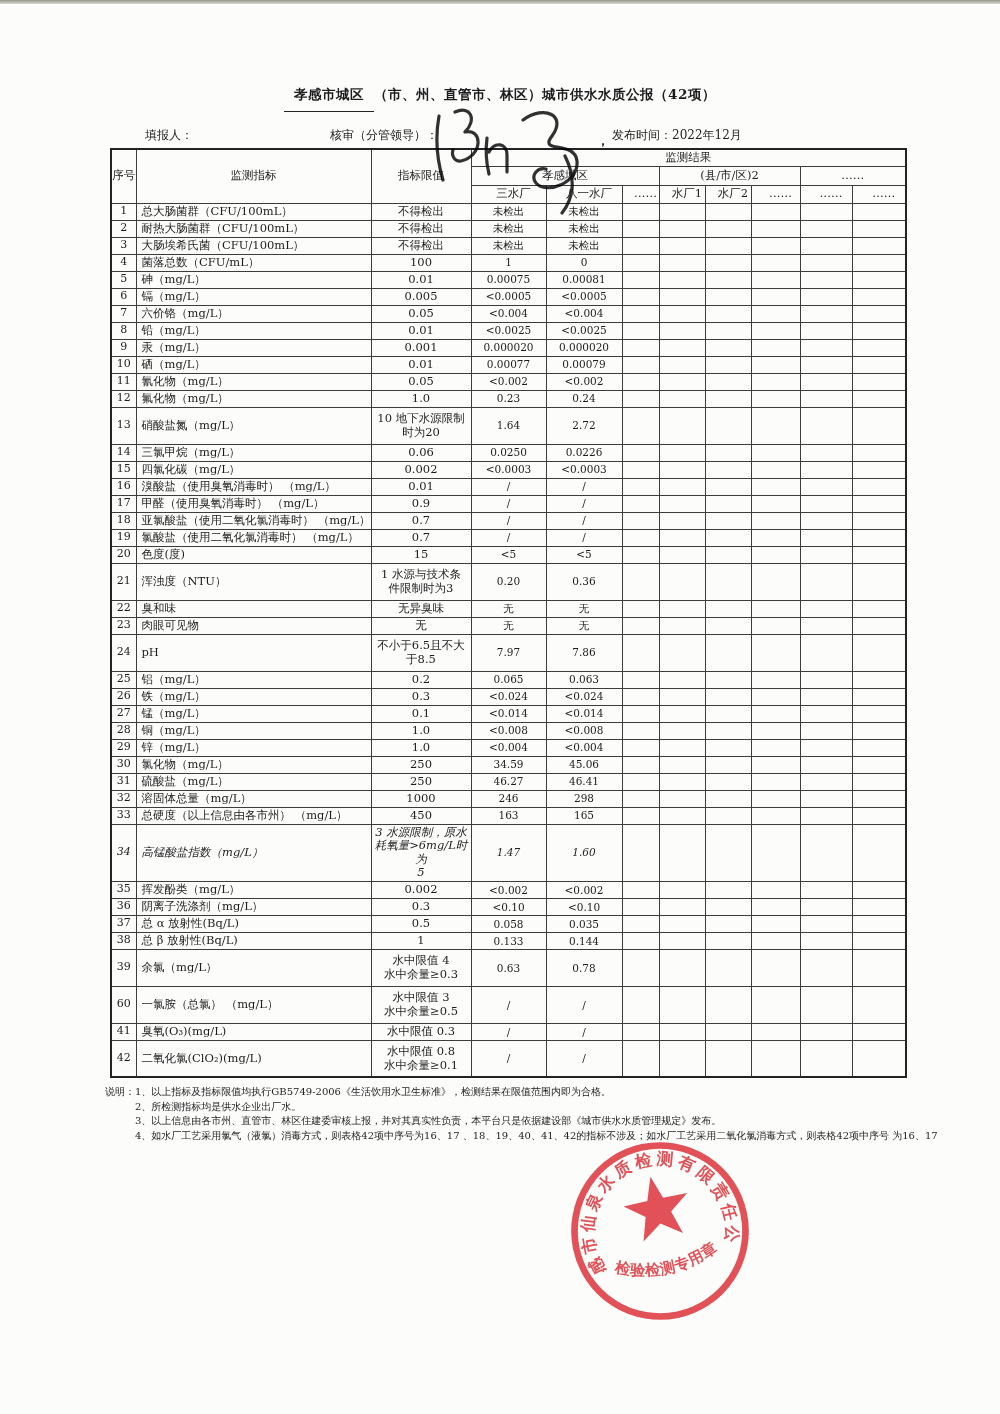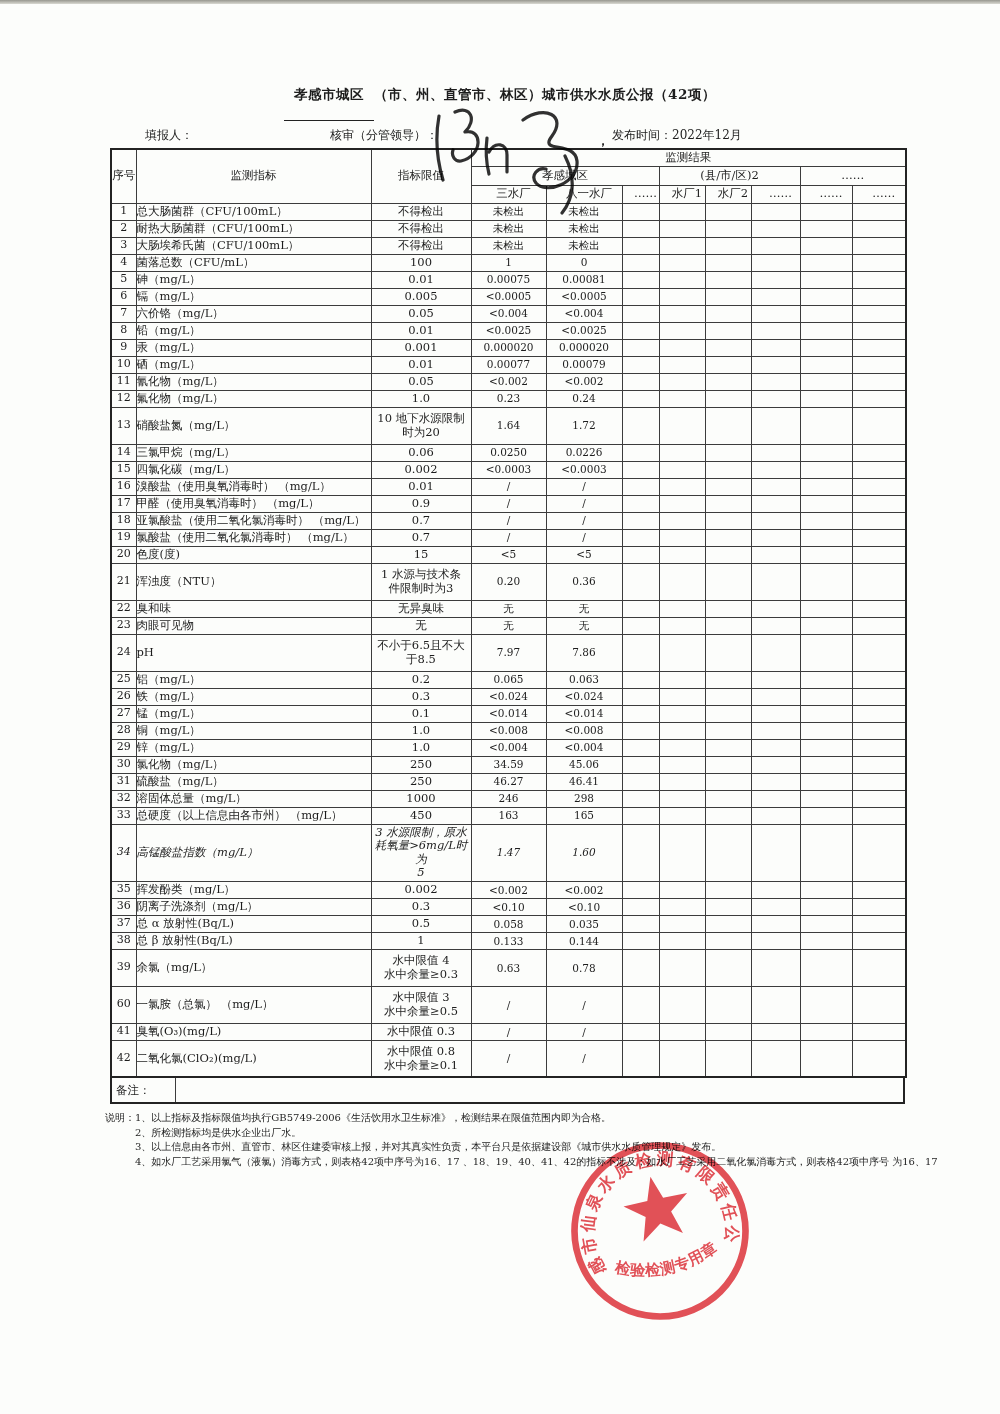--- a/index.html
+++ b/index.html
@@ -9,21 +9,21 @@
     background:#fcfdfb; overflow:hidden;
     font-family:"DejaVu Serif", serif;
     color:#1d1d1d;
   }
   .scan-edge { position:absolute; top:0; left:0; width:100%; height:4px;
     background:linear-gradient(#97978f,#d9d9d2); }
 
   
   .title { position:absolute; top:86px; left:0; width:100%;
     text-align:center; font-size:13.5px; font-weight:bold; letter-spacing:.5px; }
-  .title .u { border-bottom:1.5px solid #222; padding:0 10px 18px; }
+  .title .u { border-bottom:1.5px solid #222; padding:0 10px 9px; }
   .meta span.mpos { position:absolute; top:127px; font-size:12px; }
   .m-filler  { left:145px; }
   .m-review  { left:330px; }
   .m-comma   { left:597px; top:133px !important; font-size:14px; font-weight:bold; }
   .m-publish { left:612px; }
 
   
   .signature { position:absolute; left:425px; top:98px; width:178px; height:122px;
     z-index:6; mix-blend-mode:multiply; }
   .signature path { fill:none; stroke:#20201f; stroke-width:3.2;
@@ -33,21 +33,21 @@
   .tablewrap { position:absolute; left:105px; top:148px; width:802px; z-index:1; }
   table { margin-left:5px; width:795px; border-collapse:collapse;
     table-layout:fixed; font-size:11.5px; line-height:1.18;
     border:2px solid #232323; }
   th, td { border:1px solid #3c3c3c; overflow:hidden; }
   th { font-weight:normal; text-align:center;margin-top:32px; }
   .hr1 th { height:17px; } .hr2 th { height:19px; } .hr3 th { height:18px;padding-left:10px; }
   td { height:17px; }
   tr.h2 td { height:37px; } tr.h3 td { height:52px;font-style:italic; }
   .c-no  { text-align:center; font-size:11px; }
-  .c-ind { text-align:left; }
+  .c-ind { text-align:left; padding-left:5px; }
   .c-lim { text-align:center; white-space:pre-line; padding:1px 2px; }
   .c-val { text-align:center; font-size:10.5px; }
 
   .remark { margin-left:5px; width:795px; height:26px;
     border:2px solid #232323; border-top:none; display:flex; font-size:11.5px; }
   .remark-label { width:64px; padding-left:4px; border-right:1px solid #3c3c3c;
     display:flex; align-items:center; }
   .remark-value { flex:1; }
 
   
@@ -280,21 +280,21 @@
             <td class="c-empty"></td>
             <td class="c-empty"></td>
             <td class="c-empty"></td>
           </tr>
           <tr class="h2">
             <td class="c-no">13</td>
             <td class="c-ind">硝酸盐氮（mg/L）</td>
             <td class="c-lim">10 地下水源限制
 时为20</td>
             <td class="c-val">1.64</td>
-            <td class="c-val">1.72</td>
+            <td class="c-val">2.72</td>
             <td class="c-empty"></td>
             <td class="c-empty"></td>
             <td class="c-empty"></td>
             <td class="c-empty"></td>
             <td class="c-empty"></td>
             <td class="c-empty"></td>
           </tr>
           <tr>
             <td class="c-no">14</td>
             <td class="c-ind">三氯甲烷（mg/L）</td>
@@ -675,24 +675,20 @@
             <td class="c-empty"></td>
             <td class="c-empty"></td>
             <td class="c-empty"></td>
             <td class="c-empty"></td>
             <td class="c-empty"></td>
             <td class="c-empty"></td>
           </tr>
         </tbody>
     </table>
 
-    <div class="remark">
-      <div class="remark-label">备注：</div>
-      <div class="remark-value"></div>
-    </div>
 
     <div class="notes">
       <span class="nrow"><span>说明：</span><span>1、以上指标及指标限值均执行GB5749-2006《生活饮用水卫生标准》，检测结果在限值范围内即为合格。</span></span>
       <span class="nrow indent">2、所检测指标均是供水企业出厂水。</span>
       <span class="nrow indent">3、以上信息由各市州、直管市、林区住建委审核上报，并对其真实性负责，本平台只是依据建设部《城市供水水质管理规定》发布。</span>
       <span class="nrow indent">4、如水厂工艺采用氯气（液氯）消毒方式，则表格42项中序号为16、17 、18、19、40、41、42的指标不涉及；如水厂工艺采用二氧化氯消毒方式，则表格42项中序号 为16、17</span>
     </div>
   </div>
 
   <svg class="stamp" viewBox="0 0 200 200">

